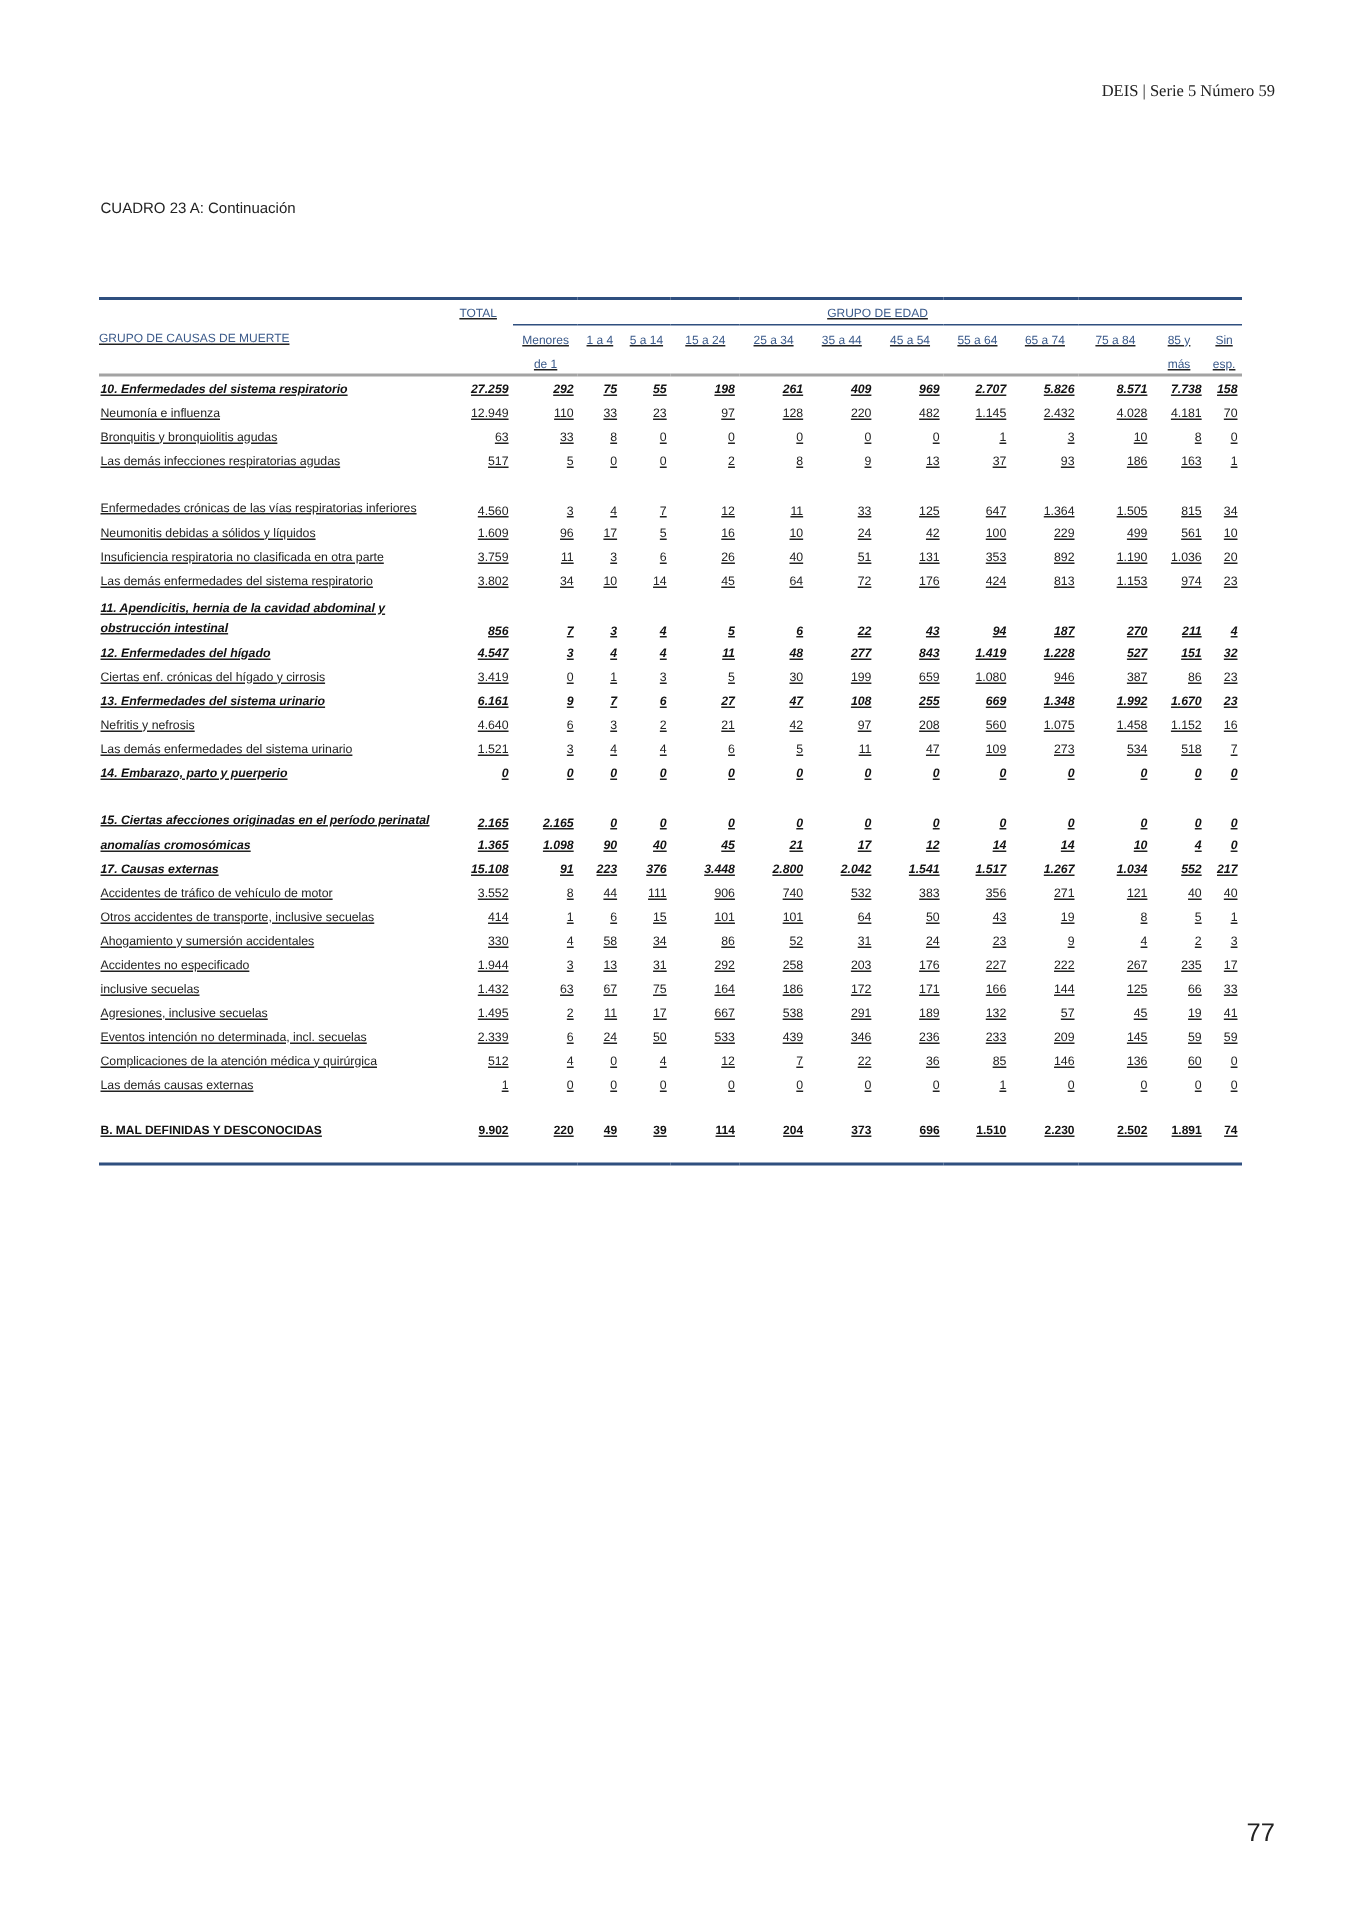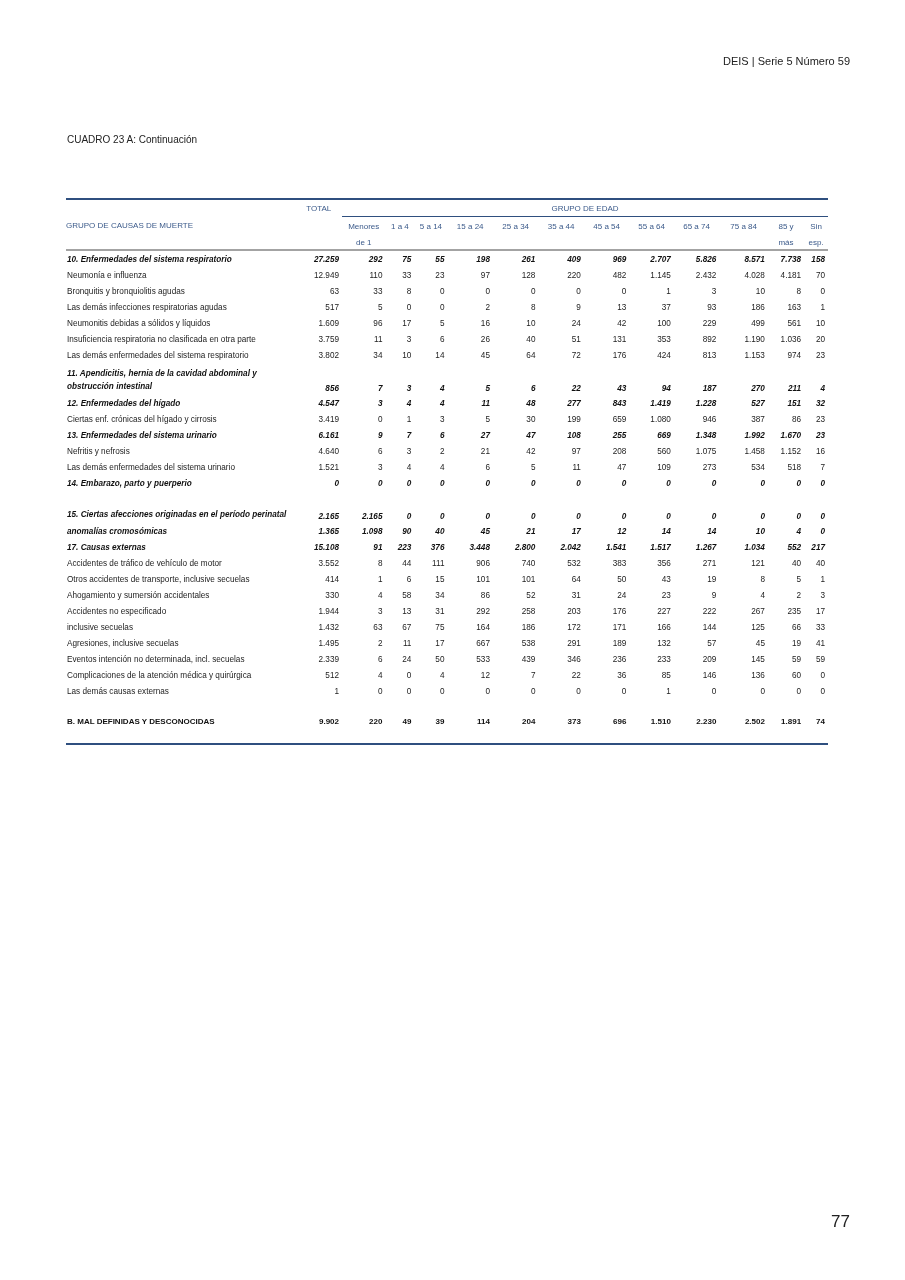--- a/index.html
+++ b/index.html
@@ -1,21 +1,21 @@
 <!DOCTYPE html>
 <html><head>
 <meta charset="utf-8">
 <style>
   html, body { margin: 0; padding: 0; background: #ffffff; }
   body { width: 905px; height: 1280px; position: relative; font-family: "Liberation Sans", sans-serif; color: #222; overflow: hidden; }
-  .page-header { position: absolute; top: 55px; right: 55px; font-size: 11px; color: #222; }
+  .page-header { position: absolute; top: 55px; right: 55px; font-size: 11px; color: #222; font-family: Liberation Serif, serif; }
   .table-title { position: absolute; top: 134px; left: 67px; font-size: 10px; color: #222; }
   .page-number { position: absolute; top: 1212px; right: 55px; font-size: 17px; color: #222; }
 
-  .tbl-wrap { position: absolute; top: 198px; left: 66px; width: 762px; }
+  .tbl-wrap { position: absolute; top: 198px; left: 66px; width: 762px; text-decoration: underline; }
   table { border-collapse: collapse; width: 762px; table-layout: fixed; font-size: 8.2px; }
   col.c-name { width: 222px; }
   col.c-total { width: 45px; }
   col.c-men { width: 42px; }
   col.c-a { width: 28px; }
   col.c-b { width: 32px; }
   col.c-c { width: 44px; }
   col.c-d { width: 44px; }
   col.c-e { width: 44px; }
   col.c-f { width: 44px; }
@@ -167,20 +167,36 @@
           <td class="num">2</td>
           <td class="num">8</td>
           <td class="num">9</td>
           <td class="num">13</td>
           <td class="num">37</td>
           <td class="num">93</td>
           <td class="num">186</td>
           <td class="num">163</td>
           <td class="num">1</td>
         </tr>
+        <tr class="twoline">
+          <td class="name">Enfermedades crónicas de las vías respiratorias inferiores</td>
+          <td class="num">4.560</td>
+          <td class="num">3</td>
+          <td class="num">4</td>
+          <td class="num">7</td>
+          <td class="num">12</td>
+          <td class="num">11</td>
+          <td class="num">33</td>
+          <td class="num">125</td>
+          <td class="num">647</td>
+          <td class="num">1.364</td>
+          <td class="num">1.505</td>
+          <td class="num">815</td>
+          <td class="num">34</td>
+        </tr>
         <tr class="">
           <td class="name">Neumonitis debidas a sólidos y líquidos</td>
           <td class="num">1.609</td>
           <td class="num">96</td>
           <td class="num">17</td>
           <td class="num">5</td>
           <td class="num">16</td>
           <td class="num">10</td>
           <td class="num">24</td>
           <td class="num">42</td>

